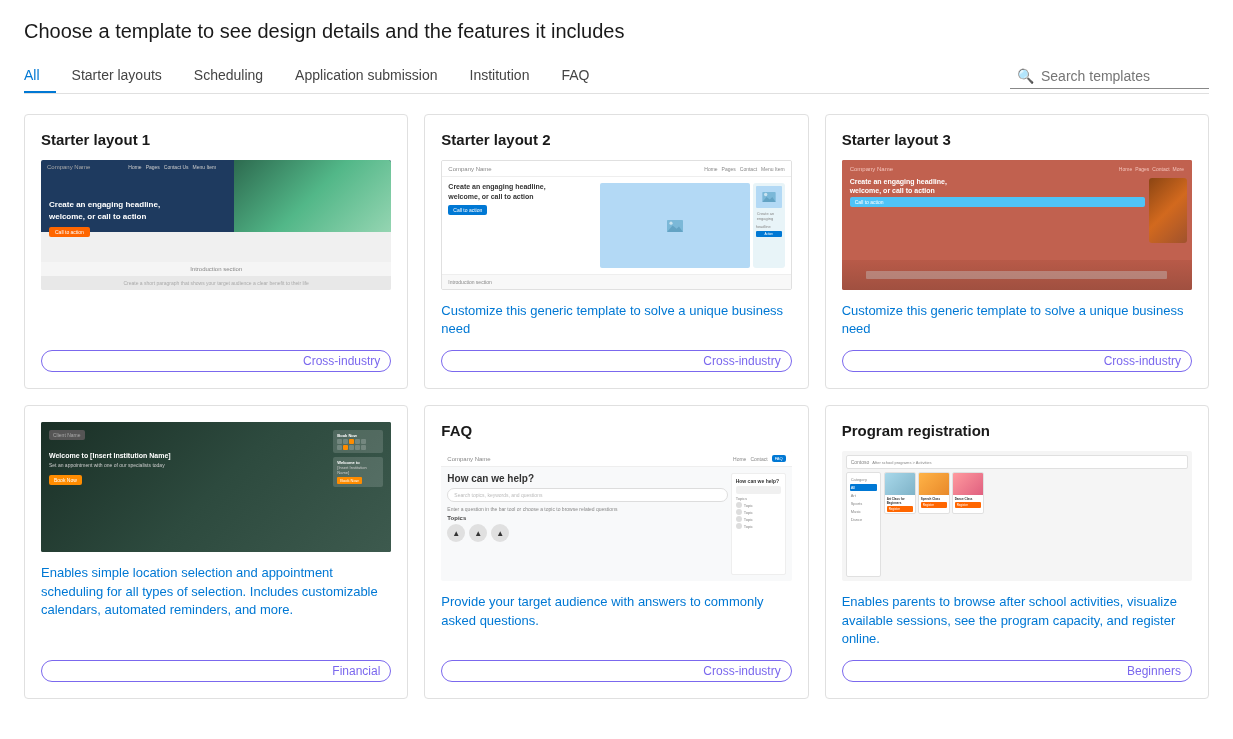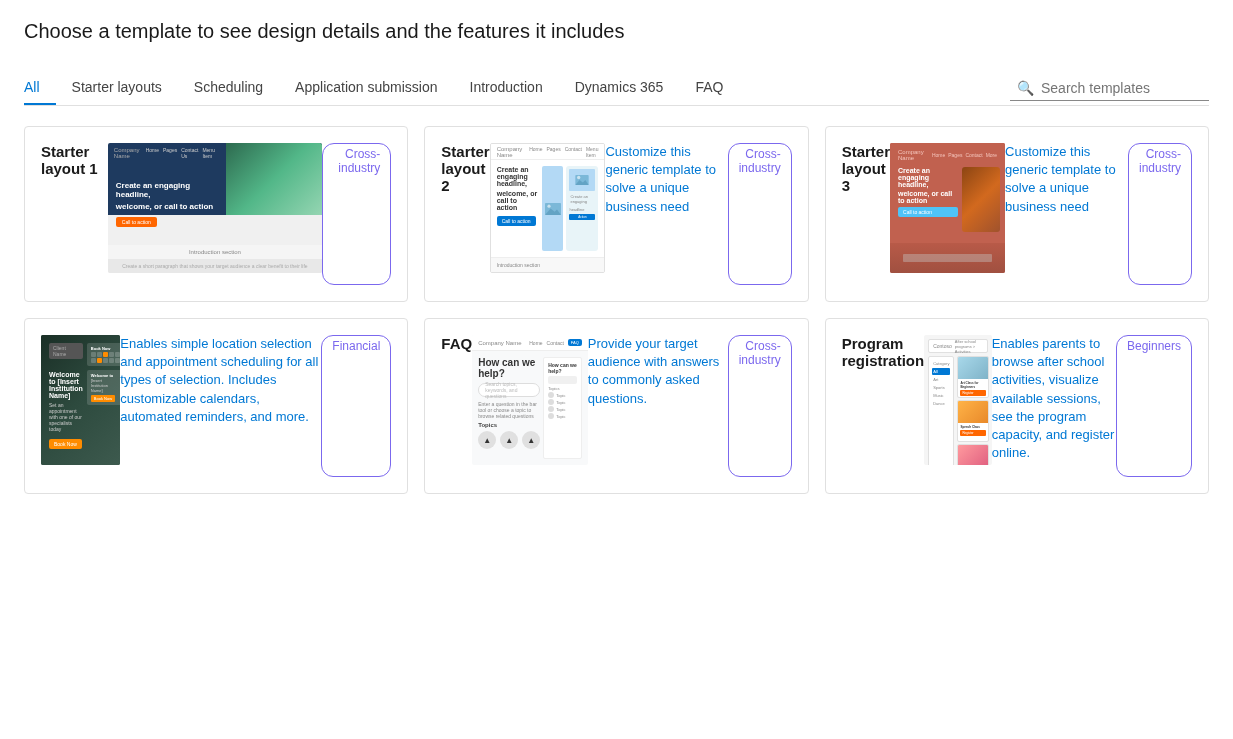--- a/index.html
+++ b/index.html
@@ -4,21 +4,21 @@
   <style>
     * { box-sizing: border-box; margin: 0; padding: 0; }
     body { font-family: 'Segoe UI', Arial, sans-serif; background: #fff; color: #333; font-size: 14px; }
 
     .page { padding: 20px 24px; max-width: 1233px; }
 
     .page-title {
       font-size: 20px;
       font-weight: 400;
       color: #1a1a1a;
-      margin-bottom: 28px;
+      margin-bottom: 16px;
     }
 
     .nav-bar {
       display: flex;
       align-items: center;
       border-bottom: 1px solid #e0e0e0;
       margin-bottom: 20px;
       position: relative;
     }
 
@@ -75,20 +75,21 @@
       display: grid;
       grid-template-columns: repeat(3, 1fr);
       gap: 16px;
     }
 
     .card {
       border: 1px solid #e0e0e0;
       border-radius: 4px;
       padding: 16px;
       display: flex;
+      flex-direction: column;
       background: #fff;
     }
 
     .card-title {
       font-size: 15px;
       font-weight: 600;
       color: #1a1a1a;
       margin-bottom: 12px;
     }
 
@@ -250,22 +251,21 @@
 
 <div class="page">
   <h1 class="page-title">Choose a template to see design details and the features it includes</h1>
 
   <div class="nav-bar">
     <div class="nav-tabs">
       <a class="nav-tab active" href="#">All</a>
       <a class="nav-tab" href="#">Starter layouts</a>
       <a class="nav-tab" href="#">Scheduling</a>
       <a class="nav-tab" href="#">Application submission</a>
-      <a class="nav-tab" href="#">Introduction</a>
-      <a class="nav-tab" href="#">Dynamics 365</a>
+      <a class="nav-tab" href="#">Institution</a>
       <a class="nav-tab" href="#">FAQ</a>
     </div>
     <div class="search-box">
       <span class="search-icon-svg">🔍</span>
       <input type="text" placeholder="Search templates" style="">
     </div>
   </div>
 
   <div class="cards-grid">
 

